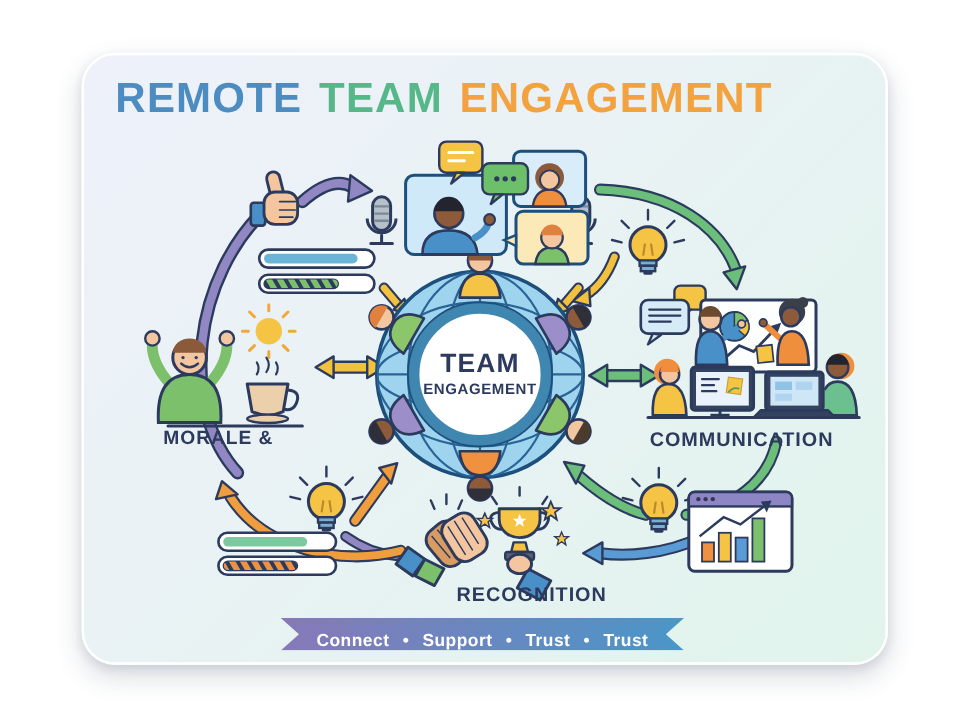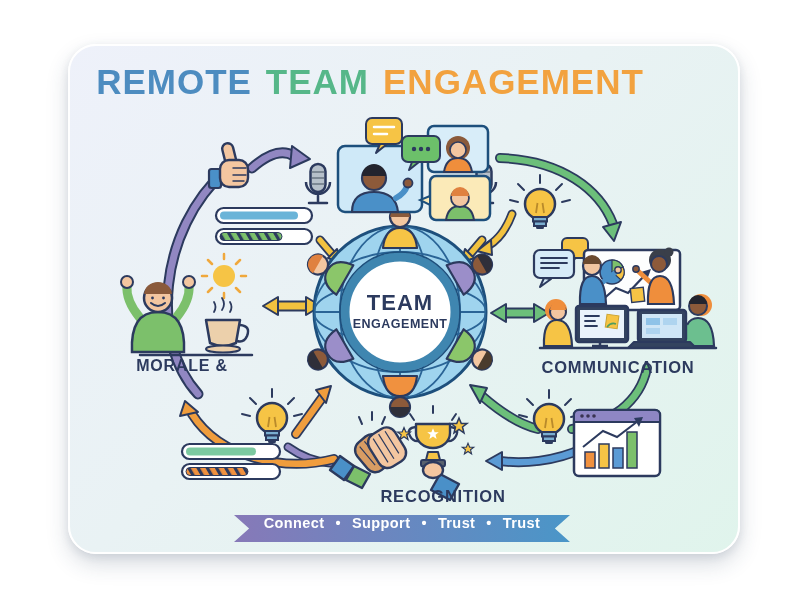--- a/index.html
+++ b/index.html
@@ -17,21 +17,21 @@
     font-size:16.5px;letter-spacing:.8px;text-align:center;white-space:nowrap;}
   .label.small{font-size:16px;line-height:19px;}
   .hub-label{position:absolute;left:400px;top:290px;transform:translateX(-50%);
     text-align:center;color:#2c3a5e;width:110px;}
   .hub-label .l1{font-size:22px;font-weight:800;letter-spacing:1px;}
   .hub-label .l2{font-size:12.5px;font-weight:800;letter-spacing:.5px;margin-top:1px;}
   .ribbon{position:absolute;left:234px;top:515px;width:336px;height:27px;
     background:linear-gradient(90deg,#8779b8 0%,#4a96c8 100%);
     clip-path:polygon(0 0,100% 0,95.5% 50%,100% 100%,0 100%,4.5% 50%);
     color:#ffffff;font-weight:700;font-size:14.5px;letter-spacing:.4px;
-    display:flex;align-items:flex-start;justify-content:center;gap:11px;}
+    display:flex;align-items:flex-end;justify-content:center;gap:11px;}
   svg{position:absolute;left:0;top:0;}
 </style>
 </head>
 <body>
 
 <div class="stage">
   <div class="card"></div>
 
   <div class="title">
     <span class="t-blue">REMOTE</span><span class="t-green">TEAM</span><span class="t-orange">ENGAGEMENT</span>

